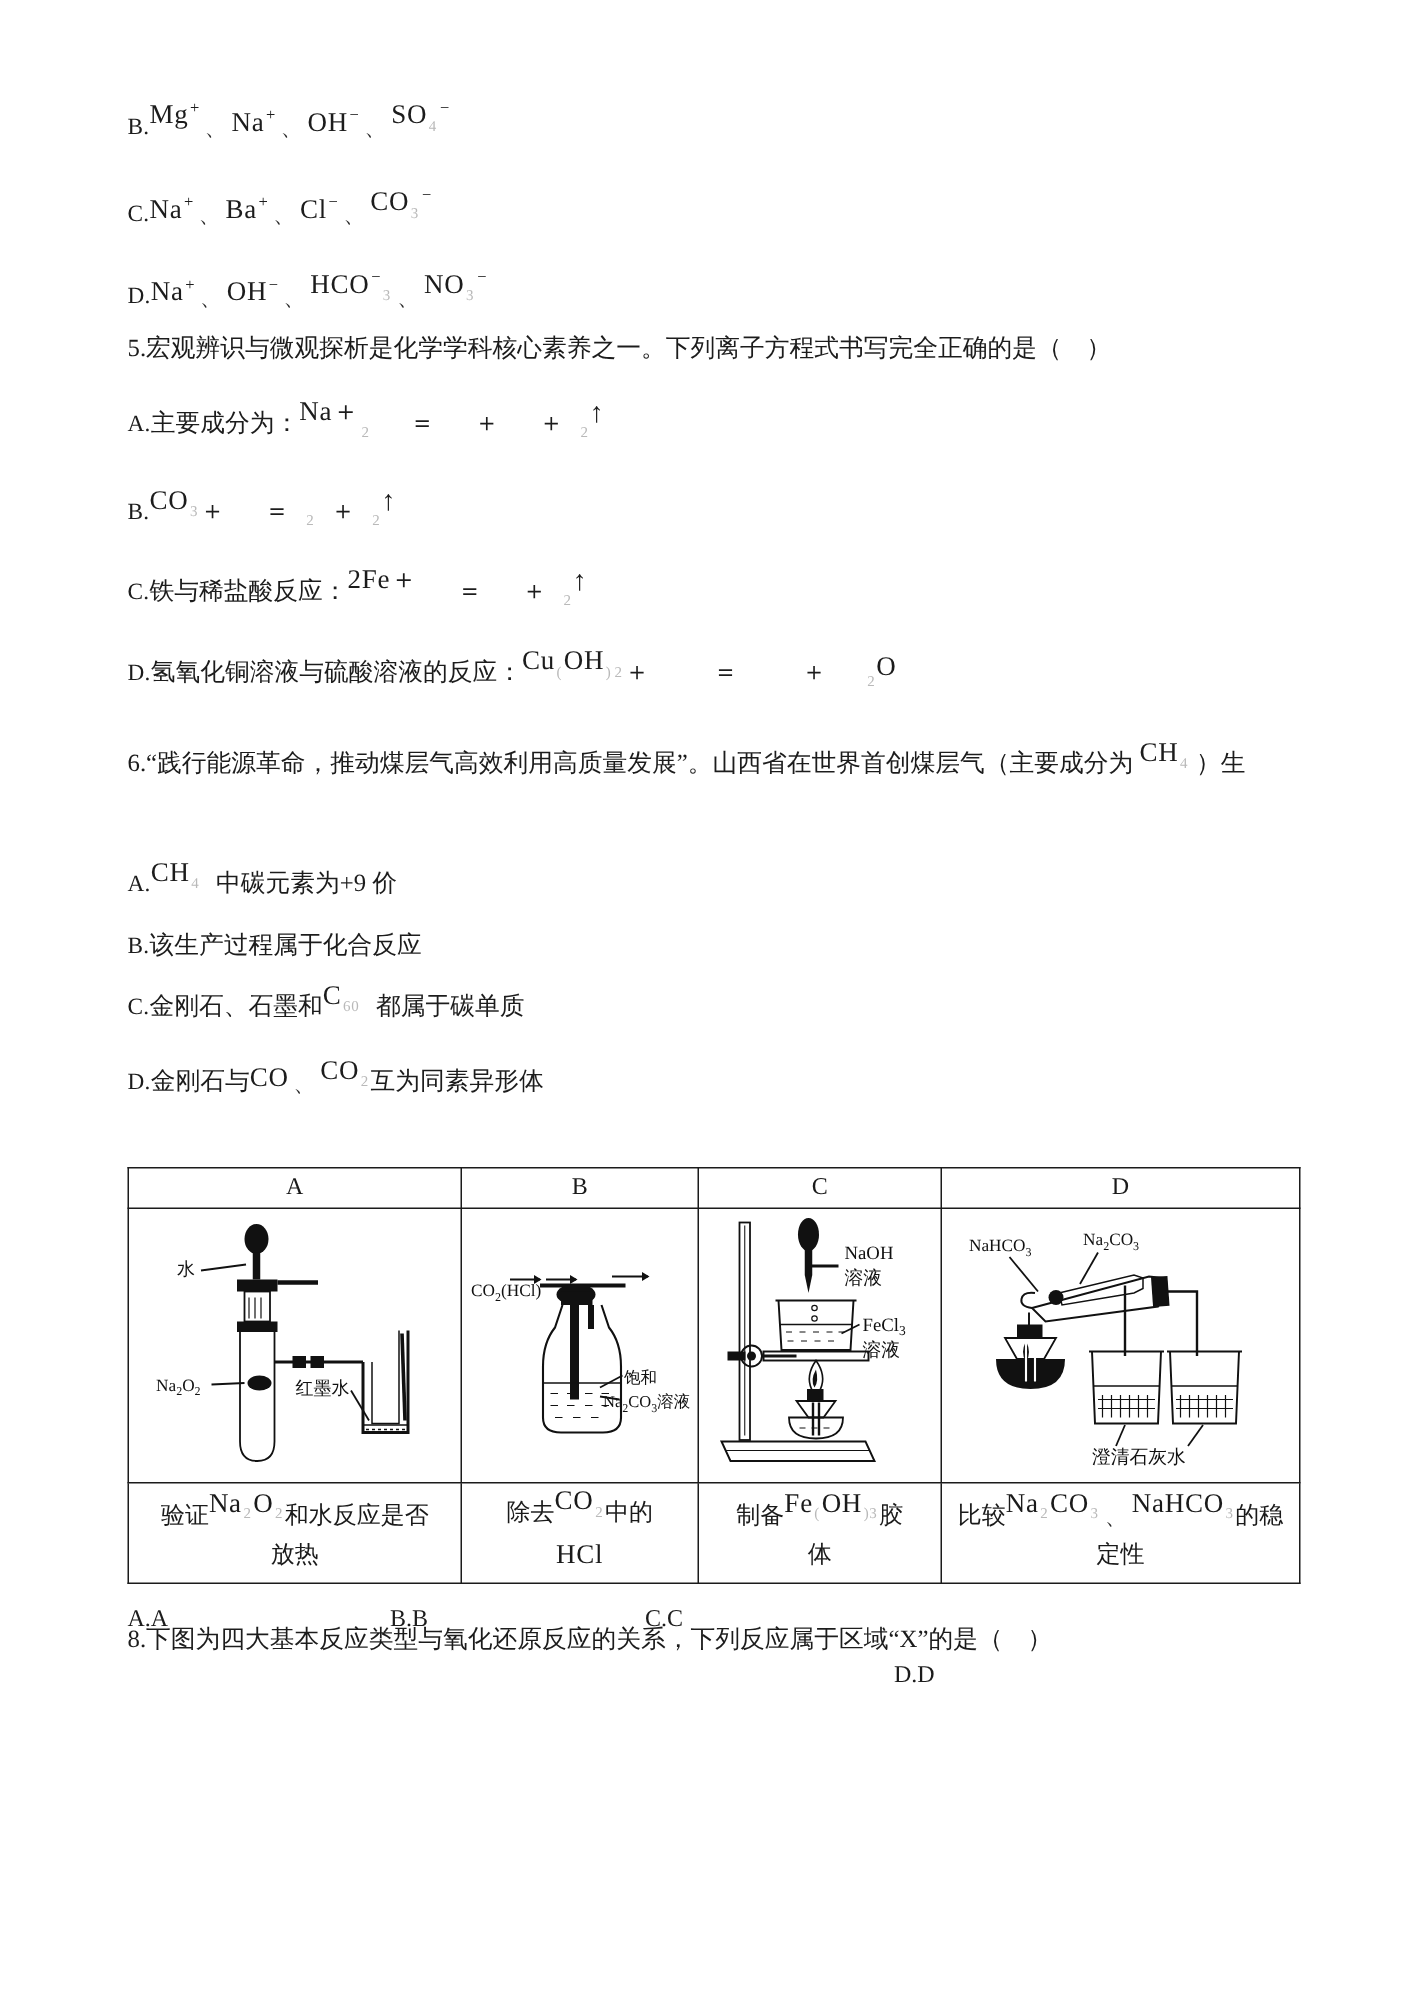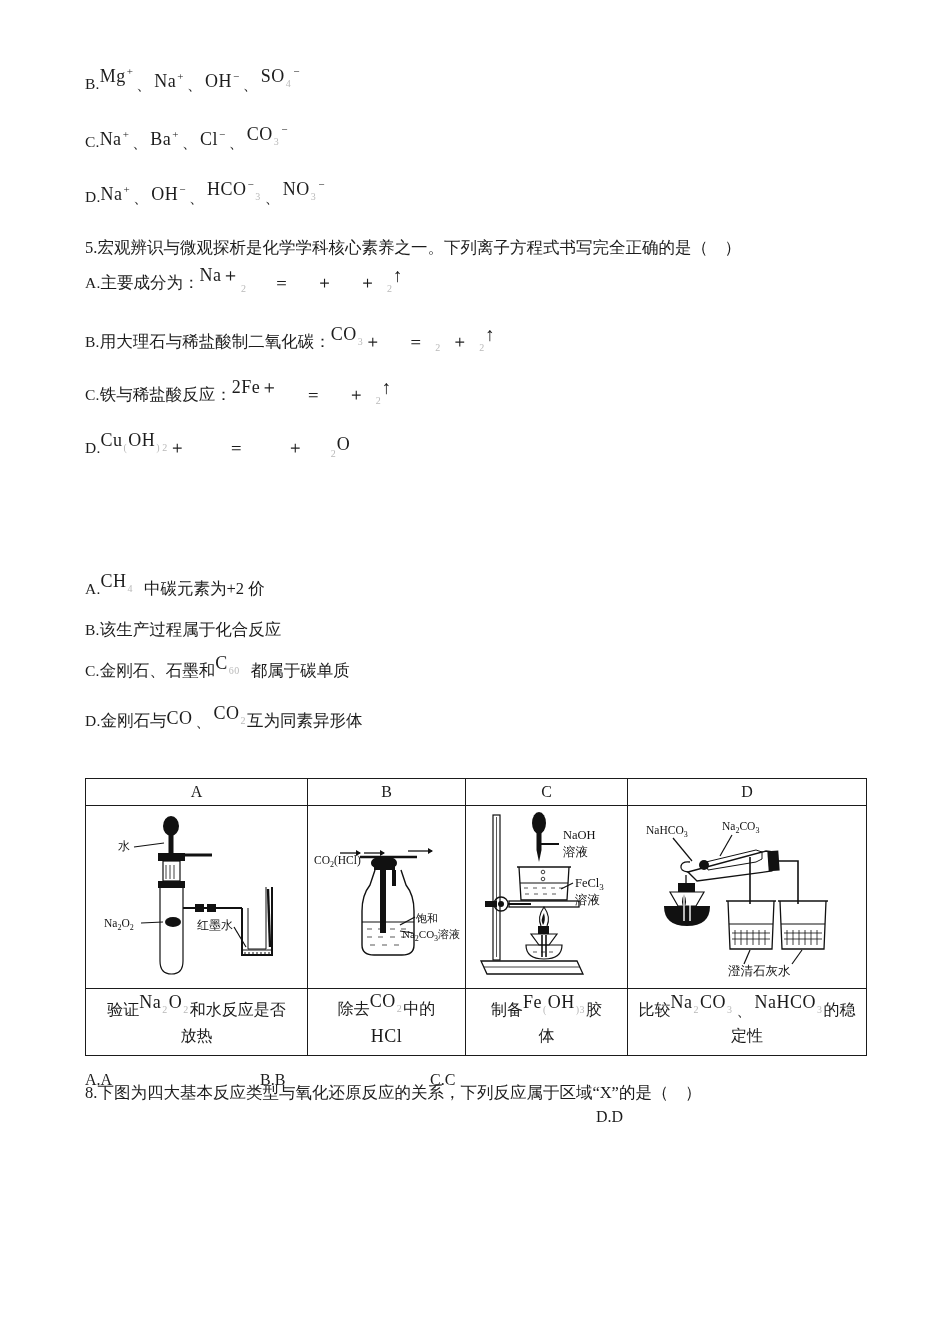--- a/index.html
+++ b/index.html
@@ -182,21 +182,21 @@
       <span class="chem flat" style="top:-2px"><span>Na</span><sup>+</sup></span>
       <span class="sep">、</span>
       <span class="chem flat" style="top:-2px"><span>OH</span><sup>−</sup></span>
       <span class="sep">、</span>
       <span class="chem"><span>HCO</span><sup>−</sup><span class="ghost">3</span></span>
       <span class="sep">、</span>
       <span class="chem"><span>NO</span><span class="ghost">3</span><sup>−</sup></span>
     </span>
   </div>
 
-  <div class="r qline" style="left:85px; top:236px;">5.宏观辨识与微观探析是化学学科核心素养之一。下列离子方程式书写完全正确的是（　）</div>
+  <div class="r qline" style="left:85px; top:220px;">5.宏观辨识与微观探析是化学学科核心素养之一。下列离子方程式书写完全正确的是（　）</div>
 
   <div class="r" style="left:85px; top:268px;">
     <span class="optline">
       <span class="opt-letter">A.</span>
       <span>主要成分为：</span>
       <span class="chem">Na＋</span>
       <span class="ghost" style="position:relative;top:4px">2</span>
       <span class="gap-md"></span>
       <span class="eqsym">＝</span>
       <span class="gap-md"></span>
@@ -205,21 +205,20 @@
       <span class="eqsym">＋</span>
       <span class="gap-sm"></span>
       <span class="ghost" style="position:relative;top:4px">2</span>
       <span class="arrow-up">↑</span>
     </span>
   </div>
 
   <div class="r" style="left:85px; top:327px;">
     <span class="optline">
       <span class="opt-letter">B.</span>
-      <span>用大理石与稀盐酸制二氧化碳：</span>
       <span class="chem"><span>CO</span><span class="ghost">3</span></span>
       <span class="eqsym">＋</span>
       <span class="gap-md"></span>
       <span class="eqsym">＝</span>
       <span class="gap-sm"></span>
       <span class="ghost" style="position:relative;top:4px">2</span>
       <span class="gap-sm"></span>
       <span class="eqsym">＋</span>
       <span class="gap-sm"></span>
       <span class="ghost" style="position:relative;top:4px">2</span>
@@ -238,39 +237,47 @@
       <span class="eqsym">＋</span>
       <span class="gap-sm"></span>
       <span class="ghost" style="position:relative;top:4px">2</span>
       <span class="arrow-up">↑</span>
     </span>
   </div>
 
   <div class="r" style="left:85px; top:434px;">
     <span class="optline">
       <span class="opt-letter">D.</span>
+      <span>氢氧化铜溶液与硫酸溶液的反应：</span>
       <span class="chem"><span>Cu</span><span class="ghost">(</span><span>OH</span><span class="ghost">)</span><span class="ghost">2</span></span>
       <span class="eqsym">＋</span>
       <span class="gap-lg"></span>
       <span class="eqsym">＝</span>
       <span class="gap-lg"></span>
       <span class="eqsym">＋</span>
       <span class="gap-md"></span>
       <span class="ghost" style="position:relative;top:4px">2</span>
       <span class="chem flat" style="top:-3px">O</span>
     </span>
   </div>
 
+  <div class="r" style="left:85px; top:495px;">
+    <span class="qline">
+      <span>6.“践行能源革命，推动煤层气高效利用高质量发展”。山西省在世界首创煤层气（主要成分为</span>
+      <span class="chem"><span>CH</span><span class="ghost">4</span></span>
+      <span>）生</span>
+    </span>
+  </div>
 
   <div class="r" style="left:85px; top:575px;">
     <span class="optline">
       <span class="opt-letter">A.</span>
       <span class="chem"><span>CH</span><span class="ghost">4</span></span>
       <span class="gap-sm"></span>
-      <span>中碳元素为+2 价</span>
+      <span>中碳元素为+9 价</span>
     </span>
   </div>
 
   <div class="r" style="left:85px; top:618px;">
     <span class="optline">
       <span class="opt-letter">B.</span>
       <span>该生产过程属于化合反应</span>
     </span>
   </div>
 

